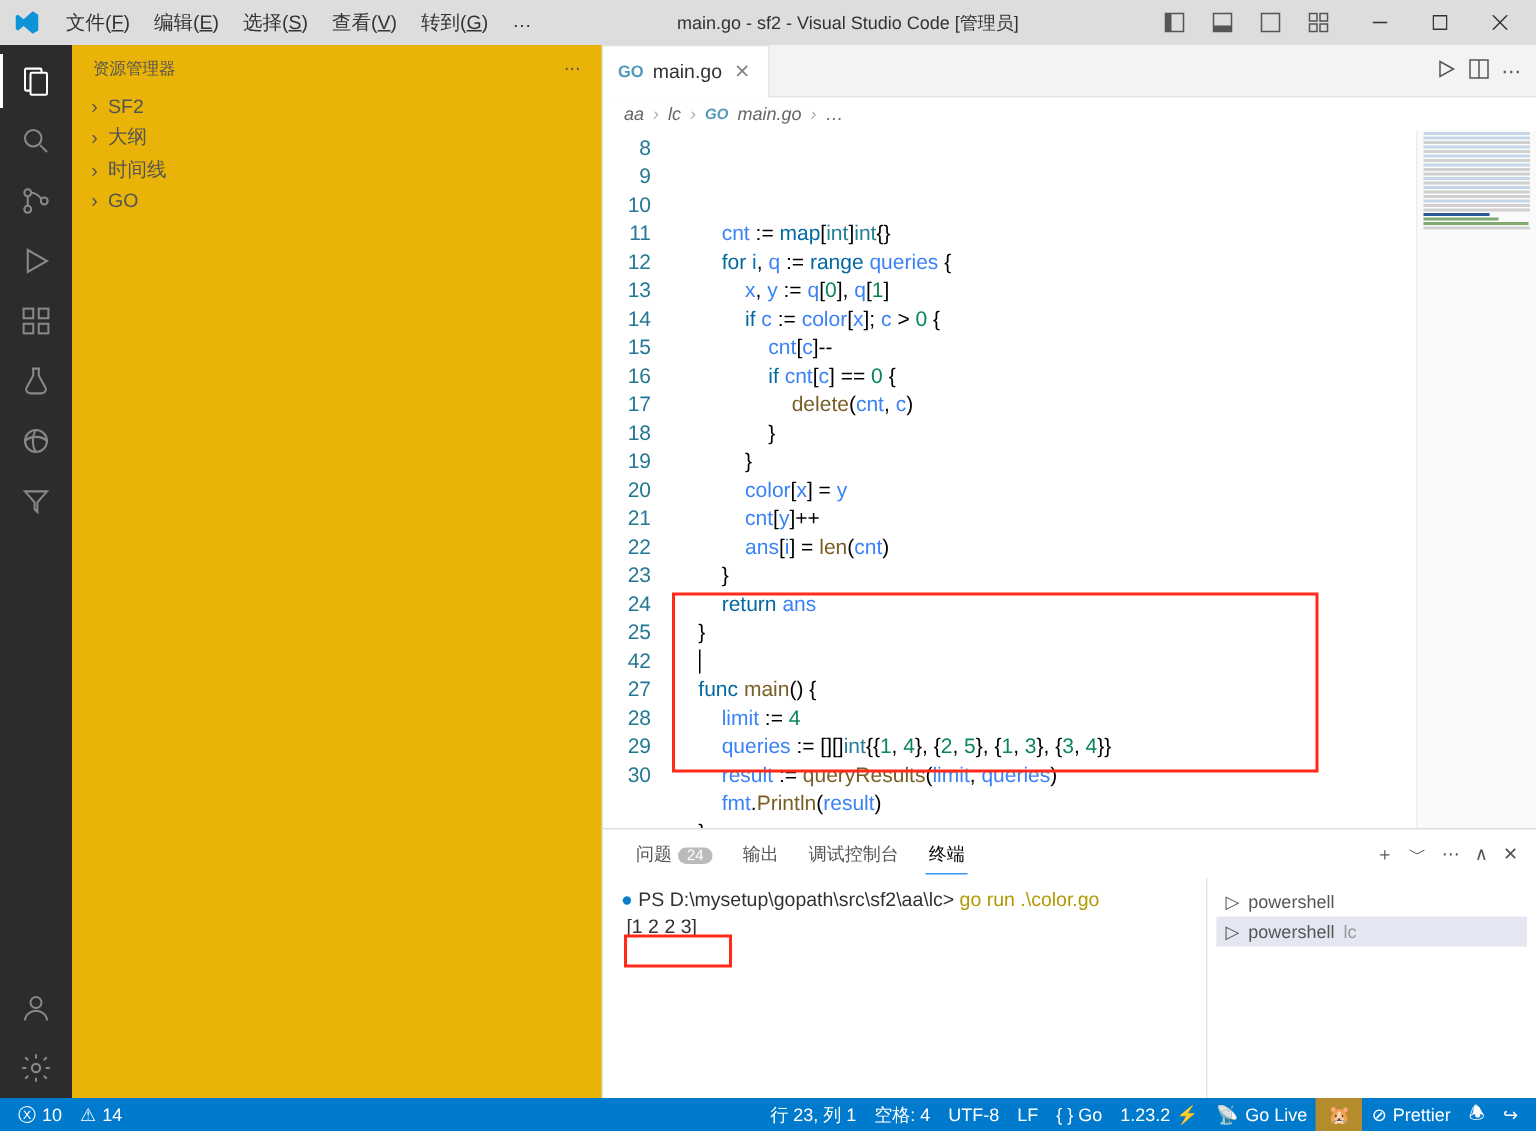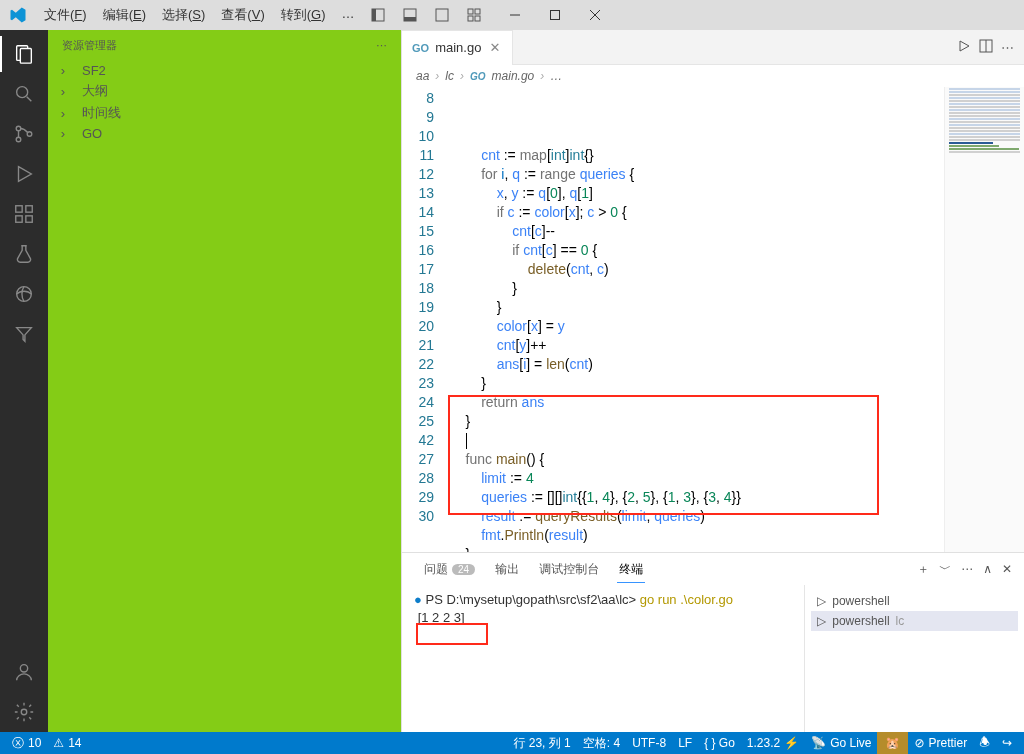--- a/index.html
+++ b/index.html
@@ -14,42 +14,42 @@
   .winbtns { display:flex; margin-left:4px; }
   .winbtn { width:40px; height:30px; display:flex; align-items:center; justify-content:center; color:#555; }
 
   .main { display:flex; height:calc(754px - 30px - 22px); }
   .actbar { width:48px; background:#2c2c2c; display:flex; flex-direction:column; align-items:center; padding-top:4px; }
   .actico { width:48px; height:40px; display:flex; align-items:center; justify-content:center; color:#888; position:relative; }
   .actico.active { color:#fff; }
   .actico.active::before { content:""; position:absolute; left:0; top:2px; bottom:2px; width:2px; background:#fff; }
   .actspacer { flex:1; }
 
-  .sidebar { width:354px; background:#84cc16; border-right:1px solid #e0e0e0; display:flex; flex-direction:column; }
+  .sidebar { width:354px; background:#eab308; border-right:1px solid #e0e0e0; display:flex; flex-direction:column; }
   .sb-head { display:flex; align-items:center; padding:8px 14px; color:#555; font-size:11px; }
   .sb-head-title { flex:1; }
   .sb-item { display:flex; align-items:center; padding:2px 8px; color:#555; font-size:13px; }
   .sb-item .chev { width:14px; height:14px; display:inline-flex; align-items:center; justify-content:center; }
-  .sb-item span.lbl { margin-left:12px; }
+  .sb-item span.lbl { margin-left:2px; }
 
   .editor { flex:1; display:flex; flex-direction:column; background:#fff; min-width:0; }
   .tabbar { display:flex; align-items:center; height:35px; background:#f3f3f3; border-bottom:1px solid #e5e5e5; }
   .tab { height:35px; display:flex; align-items:center; padding:0 10px; background:#fff; border-right:1px solid #e5e5e5; border-top:1px solid #e5e5e5; gap:6px; }
   .tab .go-badge { color:#519aba; font-weight:bold; font-size:11px; }
   .tab-close { color:#888; padding:0 2px; }
   .tabbar-right { margin-left:auto; display:flex; align-items:center; gap:8px; padding-right:10px; color:#555; }
   .breadcrumb { display:flex; align-items:center; gap:6px; padding:4px 14px; font-size:12px; color:#666; background:#fff;font-style:italic; }
   .bc-sep { color:#aaa; }
   .go-badge2 { color:#519aba; font-weight:bold; font-size:10px; }
 
   .codearea { flex:1; display:flex; font-family:Consolas,"Courier New",monospace; font-size:14px; line-height:19px; position:relative; overflow:hidden; }
   .gutter { width:48px; text-align:right; color:#237893; padding-right:16px; padding-top:2px; user-select:none; }
   .code { flex:1; white-space:pre; padding-top:2px; position:relative; }
   .gutter div, .code > div { height:19px; }
-  .kw { color:#737373; }
+  .kw { color:#0369a1; }
   .typ { color:#267f99; }
   .fn  { color:#795e26; }
   .num { color:#098658; }
   .var { color:#3b82f6;text-align:right; }
   .bay { color:#0070c1; }
   .op  { color:#000; }
   .highlight-box1 { position:absolute; border:2px solid #ff2a1a; pointer-events:none; }
   .cursor { display:inline-block; width:1px; height:16px; background:#000; vertical-align:middle; }
 
   .minimap { position:absolute; right:0; top:0; width:80px; height:100%; background:#fafafa; border-left:1px solid #eee; overflow:hidden; }
@@ -89,20 +89,21 @@
       </svg>
   </div>
   <div class="tb-menu" id="tb-menu">
       <span>文件(<u>F</u>)</span>
       <span>编辑(<u>E</u>)</span>
       <span>选择(<u>S</u>)</span>
       <span>查看(<u>V</u>)</span>
       <span>转到(<u>G</u>)</span>
       <span>…</span>
     </div>
+  <div class="tb-title">main.go - sf2 - Visual Studio Code [管理员]</div>
   <div class="tb-right">
     <div class="tb-ico">
         <svg width="14" height="14" viewBox="0 0 14 14">
           <rect x="1" y="1" width="12" height="12" fill="none" stroke="#555"></rect>
           <rect x="1" y="1" width="4" height="12" fill="#555"></rect>
         </svg>
       </div>
     <div class="tb-ico">
         <svg width="14" height="14" viewBox="0 0 14 14">
           <rect x="1" y="1" width="12" height="12" fill="none" stroke="#555"></rect>

